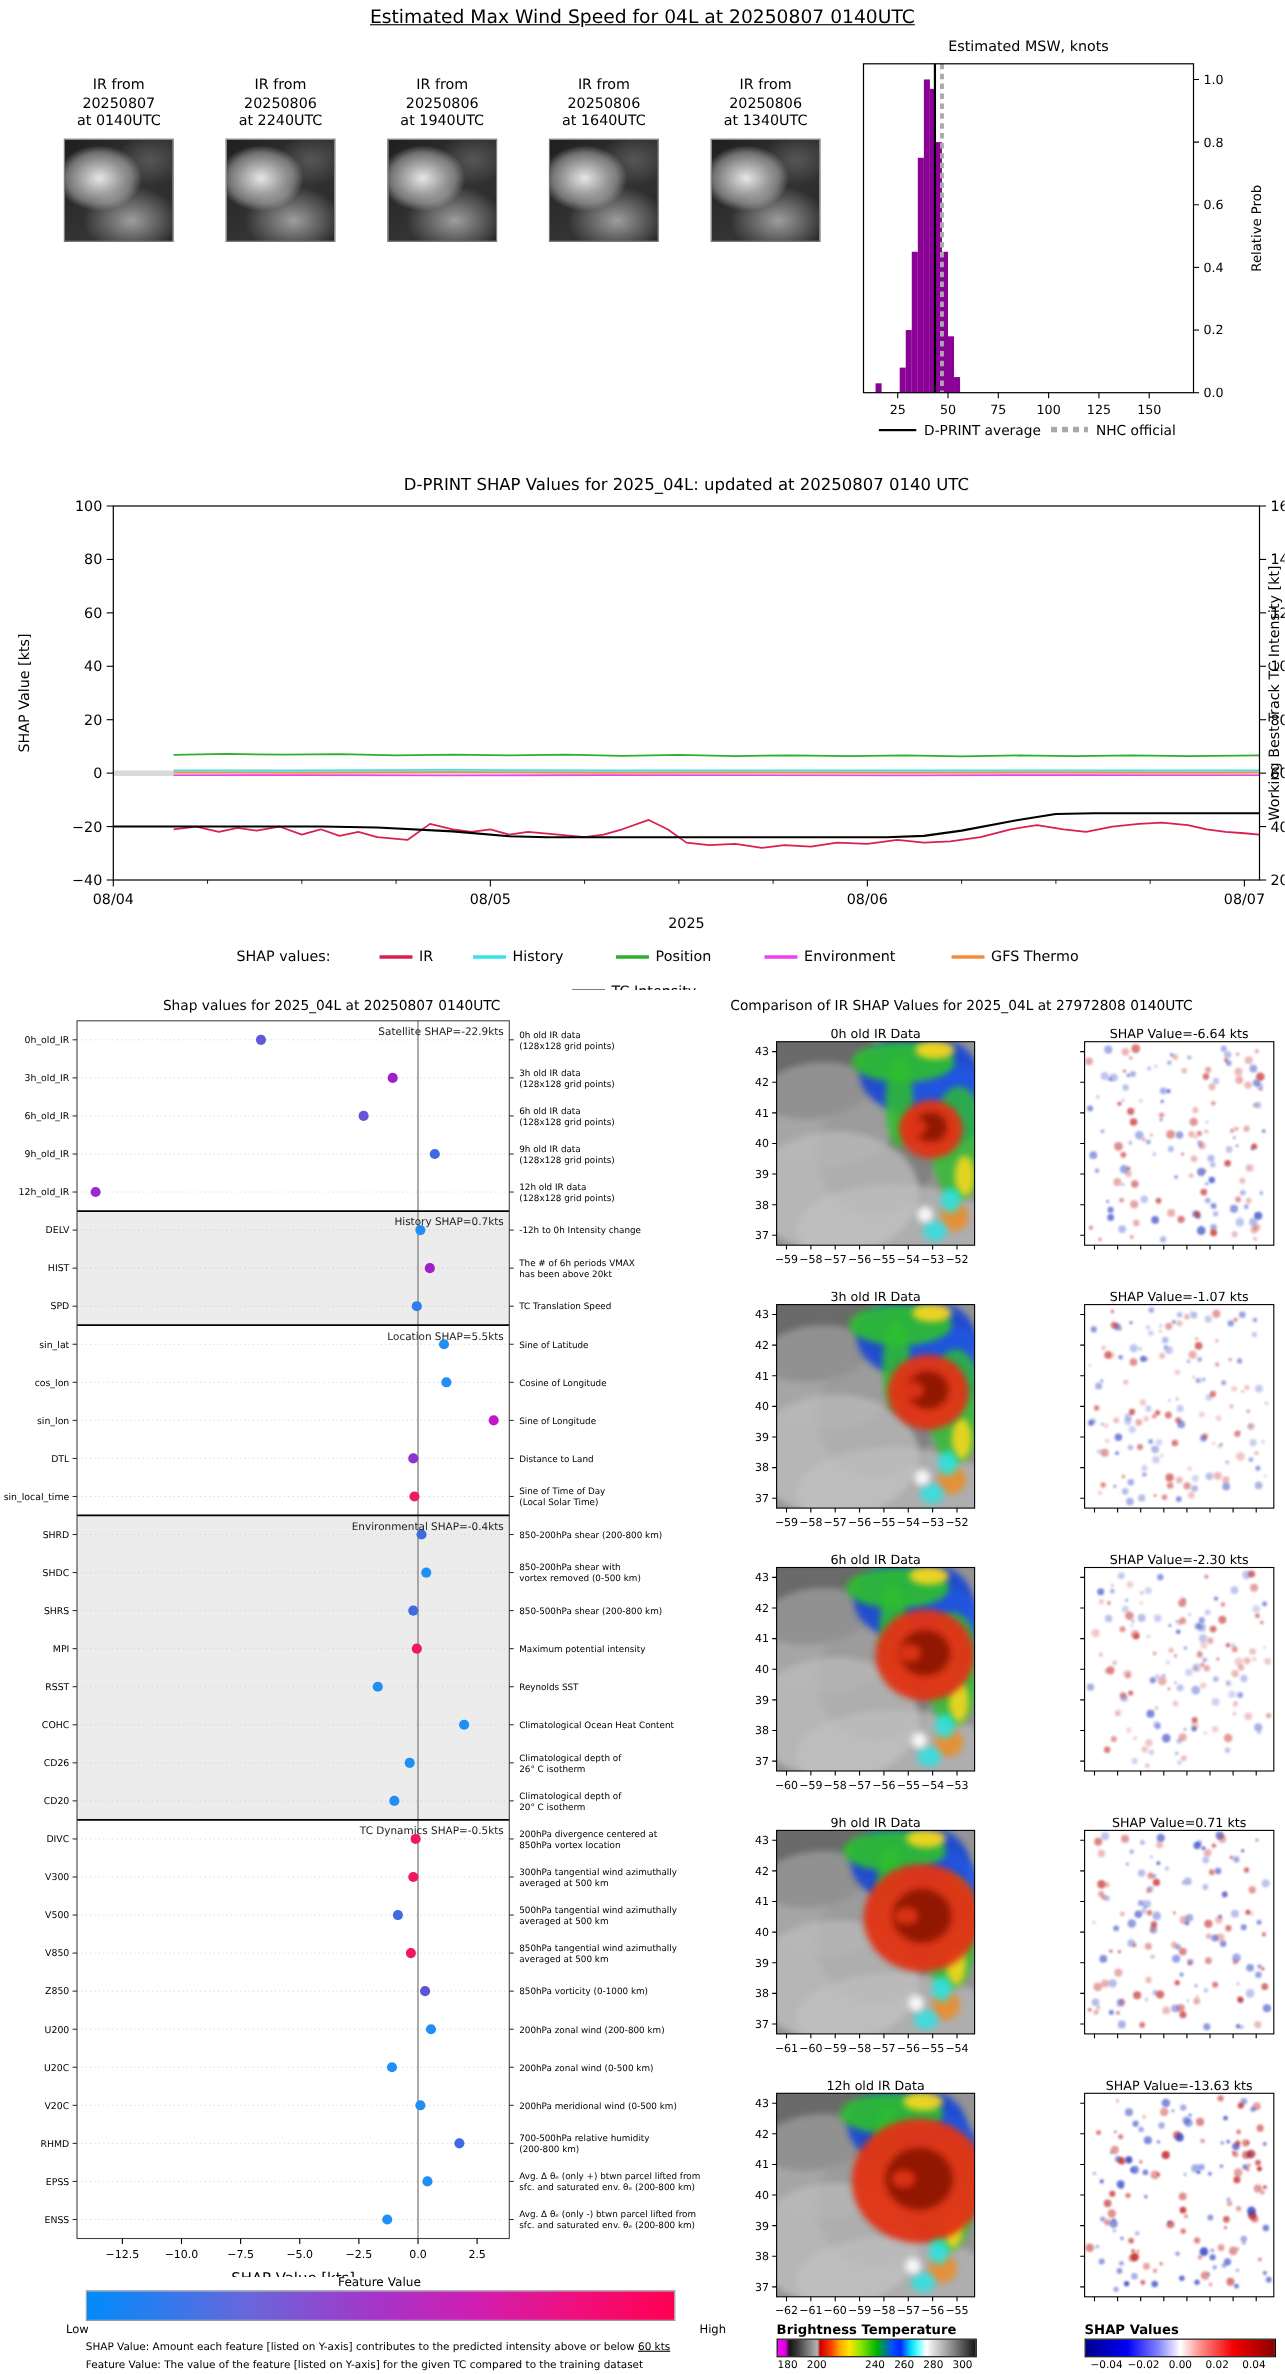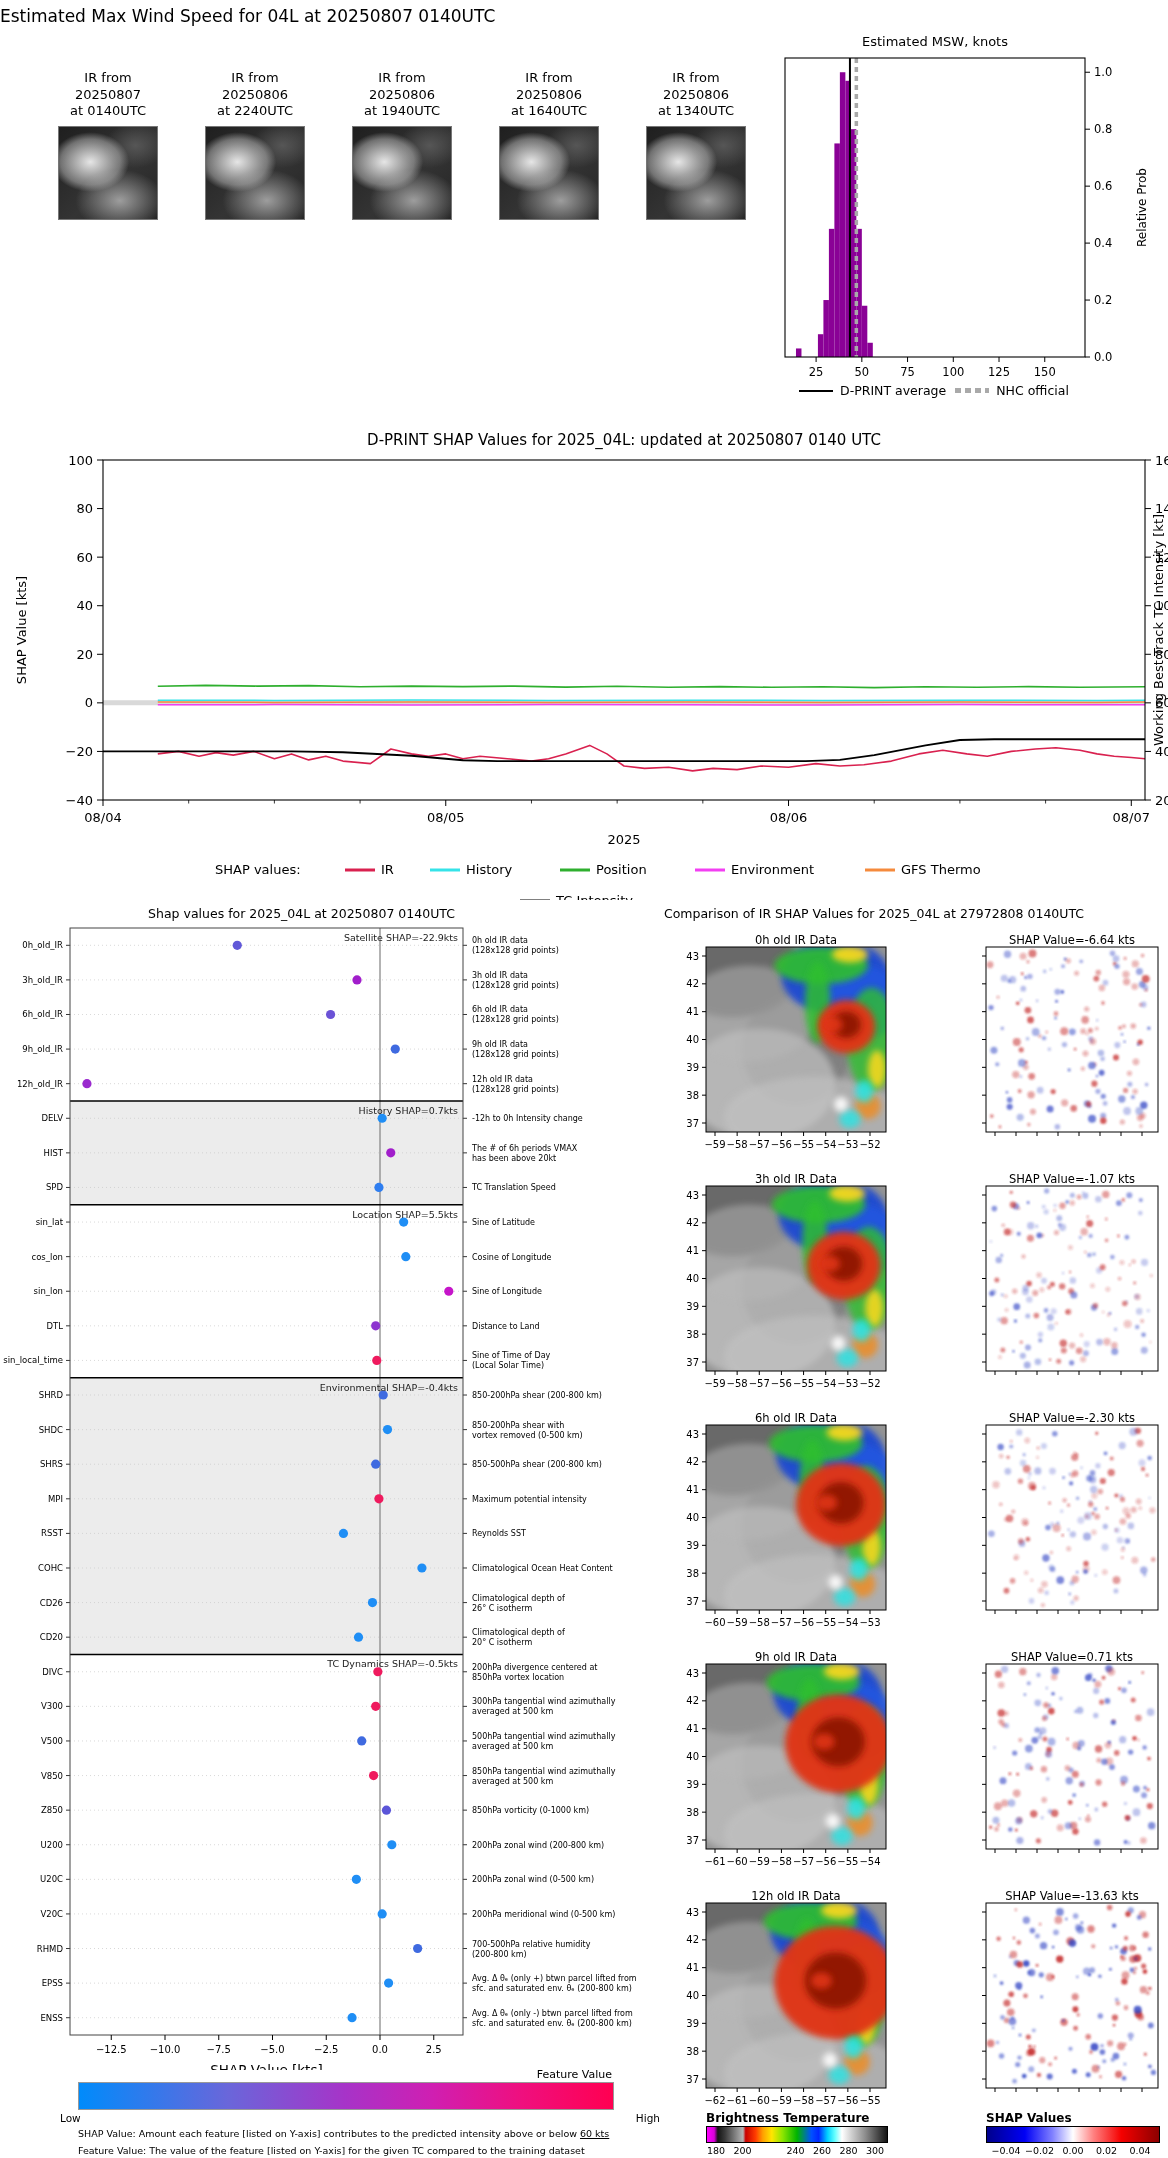--- a/index.html
+++ b/index.html
@@ -1,36 +1,36 @@
 <!DOCTYPE html>
 <html><head>
 <meta charset="utf-8">
 <style>
   html,body{margin:0;padding:0;background:#fff;}
   body{width:1168px;height:2158px;position:relative;font-family:"DejaVu Sans",sans-serif;color:#000;overflow:hidden;}
   .abs{position:absolute;}
-  #page-title{top:6px;left:0;width:1168px;text-align:left;font-size:17px;}
+  #page-title{top:6px;left:0;width:1168px;text-align:center;font-size:17px;text-decoration:underline;}
   .thumb{width:128px;text-align:center;}
   .thumb-label{font-size:13px;line-height:1.28;white-space:pre-line;}
   .thumb-img{width:98px;height:92px;margin:6px auto 0 auto;border:1px solid #777;
     background:
       radial-gradient(ellipse 55% 45% at 32% 38%, rgba(240,240,240,.95), rgba(205,205,205,.45) 55%, rgba(0,0,0,0) 72%),
       radial-gradient(ellipse 60% 45% at 62% 80%, rgba(185,185,185,.8), rgba(120,120,120,.3) 60%, rgba(0,0,0,0) 75%),
       radial-gradient(ellipse 45% 35% at 78% 20%, rgba(90,90,90,.9), rgba(0,0,0,0) 70%),
       linear-gradient(135deg,#1f1f1f,#343434 55%,#262626);}
   #hist-legend{top:383px;left:700px;width:468px;display:flex;justify-content:center;gap:9px;align-items:center;font-size:12.5px;}
   .leg-item{display:flex;align-items:center;gap:7px;}
   .line-solid{display:inline-block;width:34px;border-top:2.2px solid #000;}
   .line-dashed{display:inline-block;width:34px;height:5px;background:repeating-linear-gradient(90deg,#a9a9a9 0 6px,rgba(0,0,0,0) 6px 10px);}
   #comp-title{top:906px;left:580px;width:588px;text-align:center;font-size:12.5px;}
   .cbar-label{font-size:12px;font-weight:bold;}
   .cbar{height:15px;border:1px solid #000;}
   .cbar-ticks{position:absolute;font-size:9.5px;}
   .cbar-ticks span{position:absolute;transform:translateX(-50%);}
-  #fv-label{top:2068px;left:78px;width:534px;text-align:right;font-size:11px;}
+  #fv-label{top:2068px;left:78px;width:534px;text-align:center;font-size:11px;}
   #fv-bar{top:2082px;left:78px;width:534px;height:26px;border:1px solid #999;
     background:linear-gradient(90deg,#008bfb 0%,#6a66da 28%,#a733c8 50%,#cf1fb2 66%,#ef0f7e 83%,#ff0051 100%);}
   #fv-low{top:2112px;left:60px;font-size:10.5px;}
   #fv-high{top:2112px;left:78px;width:534px;text-align:right;font-size:10.5px;padding-left:48px;}
   .footnote{left:78px;font-size:9.5px;}
   #bt-bar{top:2126px;left:706px;width:180px;
     background:linear-gradient(90deg,#ff00ff 0%,#d800d8 4%,#141414 6%,#3a3a3a 10%,#787878 15%,#b4b4b4 20%,#c80000 21.5%,#ff3c00 27%,#ffa000 31%,#ffe600 36%,#8ce600 42%,#00b400 50%,#0050ff 58%,#0028ff 62%,#00d2ff 67%,#64ffff 71%,#ffffff 75%,#d2d2d2 80%,#8c8c8c 88%,#464646 95%,#141414 100%);}
   #shap-bar{top:2126px;left:986px;width:172px;
     background:linear-gradient(90deg,#00008c 0%,#0000f5 22%,#8080ff 38%,#ffffff 50%,#ff8080 62%,#f50000 78%,#8c0000 100%);}
   svg text{font-family:"DejaVu Sans",sans-serif;}

